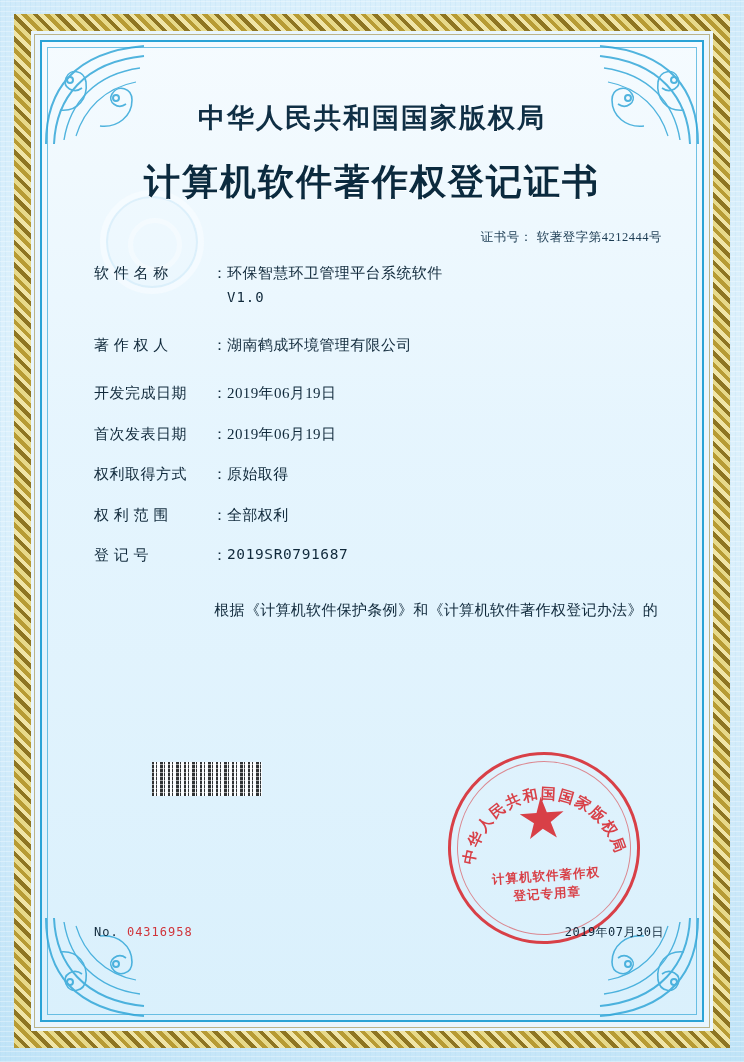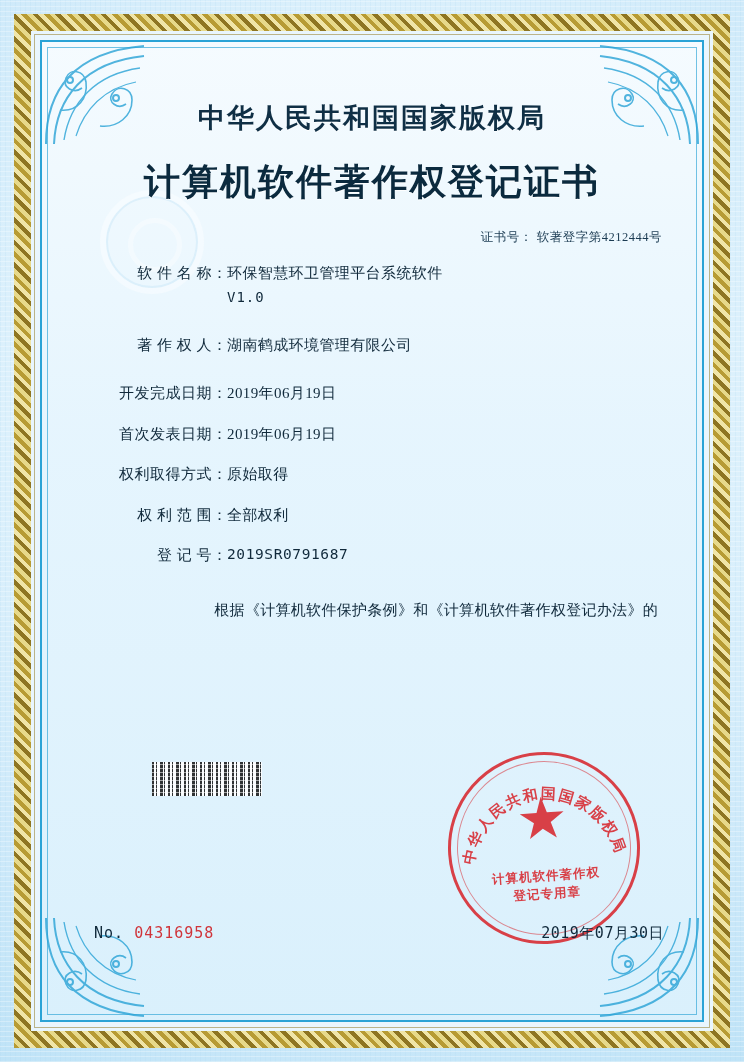--- a/index.html
+++ b/index.html
@@ -130,21 +130,20 @@
     display:flex;
     align-items:flex-start;
     margin-bottom:18px;
     line-height:1.5;
   }
   .field-label{
     width:118px;
     flex:0 0 118px;
     letter-spacing:.5px;
     white-space:nowrap;
-    text-align:right;
   }
   .field-colon{
     flex:0 0 12px;
     text-align:center;
   }
   .field-value{
     flex:1;
     letter-spacing:.4px;
   }
   .field-value .line2{
@@ -243,21 +242,21 @@
   }
 
   
   .bottom-row{
     position:absolute;
     left:24px;right:10px;
     top:862px;
     display:flex;
     justify-content:space-between;
     align-items:baseline;
-    font-size:15px;
+    font-size:12px;
     color:#10293b;
     text-align:right;
   }
   .serial{
     font-family:"DejaVu Sans Mono", monospace;
     letter-spacing:1px;
   }
   .serial .no-label{color:#10293b;}
   .serial .no-value{color:#d0343a;}
   .issue-date{

